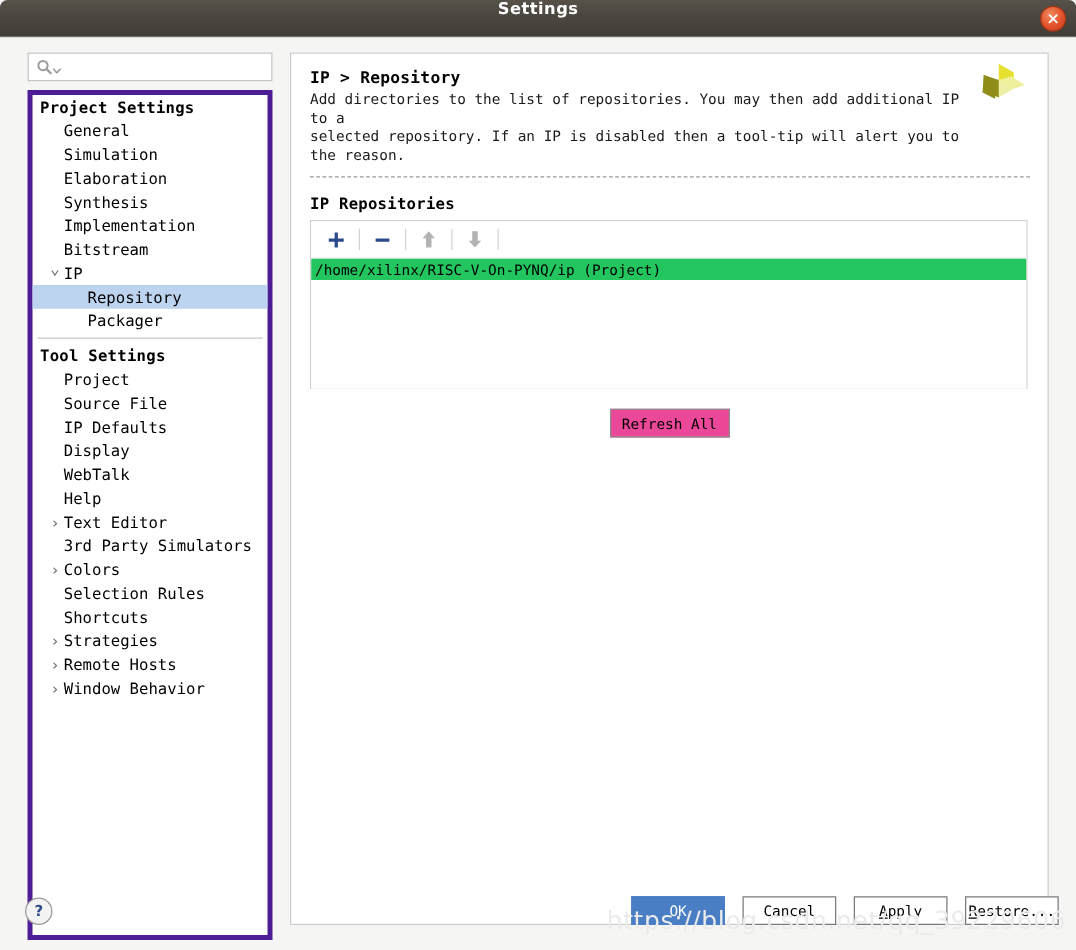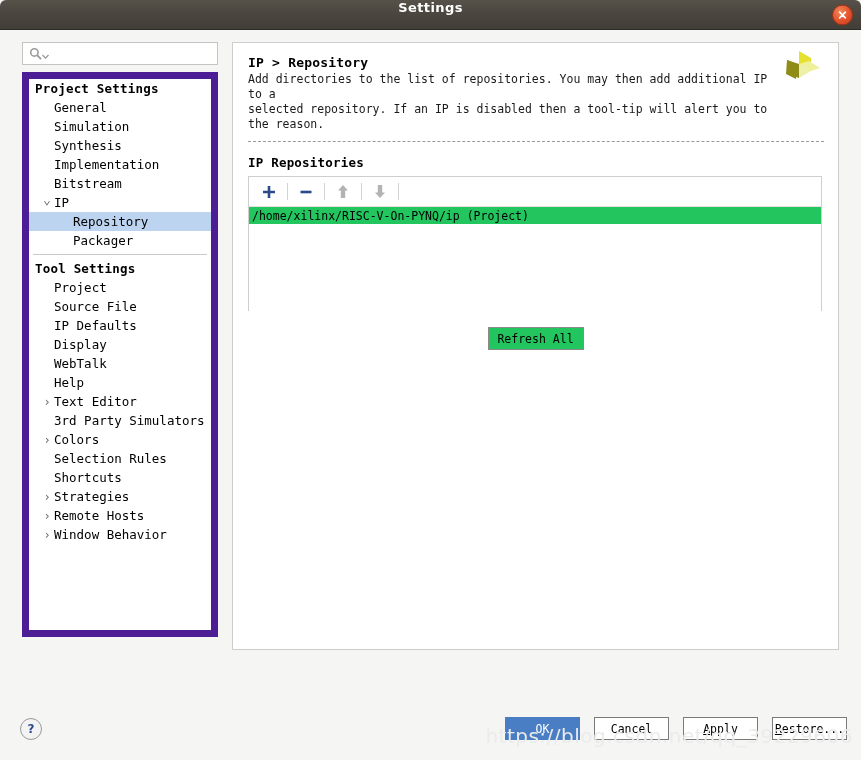--- a/index.html
+++ b/index.html
@@ -99,23 +99,23 @@
     color: #222;
     width: 150px;
     padding-left: 4px;
   }
 
   .tree {
     position: absolute;
     left: 0;
     top: 30px;
     width: 196px;
-    height: 565px;
-    background: #ffffff;
-    border: 7px solid #4c1d95;
+    height: 680px;
+    background: #ffffff;
+    border: 4px solid #4c1d95;
     box-sizing: border-box;
     overflow: hidden;
   }
   .tree-row {
     position: relative;
     height: 19px;
     display: flex;
     align-items: center;
     font-size: 12.5px;
     color: #000000;
@@ -153,21 +153,21 @@
     background: #c9c9c9;
     margin: 4px 4px 4px 4px;
   }
 
   
   .main-panel {
     position: absolute;
     left: 232px;
     top: 12px;
     width: 607px;
-    height: 608px;
+    height: 698px;
     background: #ffffff;
     border: 1px solid #cdcdcd;
     box-sizing: border-box;
   }
   .panel-head {
     position: relative;
     padding: 12px 14px 0 15px;
   }
   .breadcrumb {
     font-size: 13px;
@@ -250,21 +250,21 @@
   .repo-item.selected { background: #22c55e; }
 
   .refresh-wrap {
     display: flex;
     justify-content: center;
     margin-top: 16px;
   }
   .refresh-btn {
     min-width: 96px;
     height: 23px;
-    background: #22c55e;
+    background: #ec4899;
     border: 1px solid #8b8b8b;
     font-family: "DejaVu Sans Mono", monospace;
     font-size: 11.5px;
     color: #000;
     cursor: pointer;
     padding: 0 1px;
     box-sizing: border-box;
   }
 
   
@@ -371,20 +371,23 @@
         <input class="search-input" type="text" placeholder="" style="">
       </div>
 
       <div class="tree" id="tree-container">
           <div class="tree-row group">Project Settings</div>
           <div class="tree-row child">
             <span>General</span>
           </div>
           <div class="tree-row child">
             <span>Simulation</span>
+          </div>
+          <div class="tree-row child">
+            <span>Elaboration</span>
           </div>
           <div class="tree-row child">
             <span>Synthesis</span>
           </div>
           <div class="tree-row child">
             <span>Implementation</span>
           </div>
           <div class="tree-row child">
             <span>Bitstream</span>
           </div>

